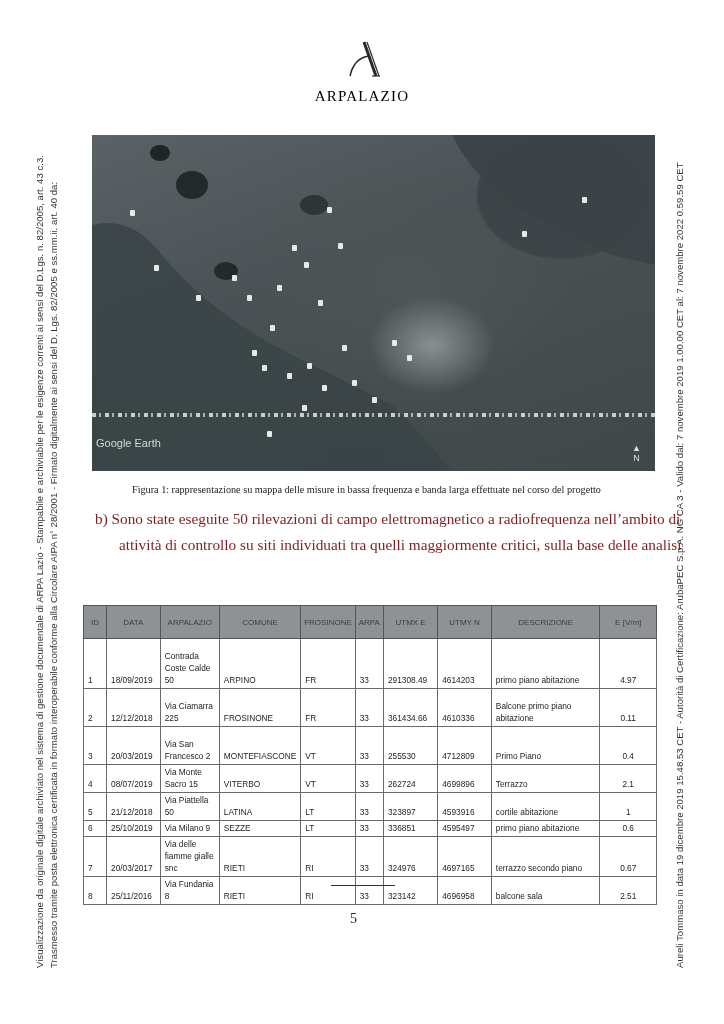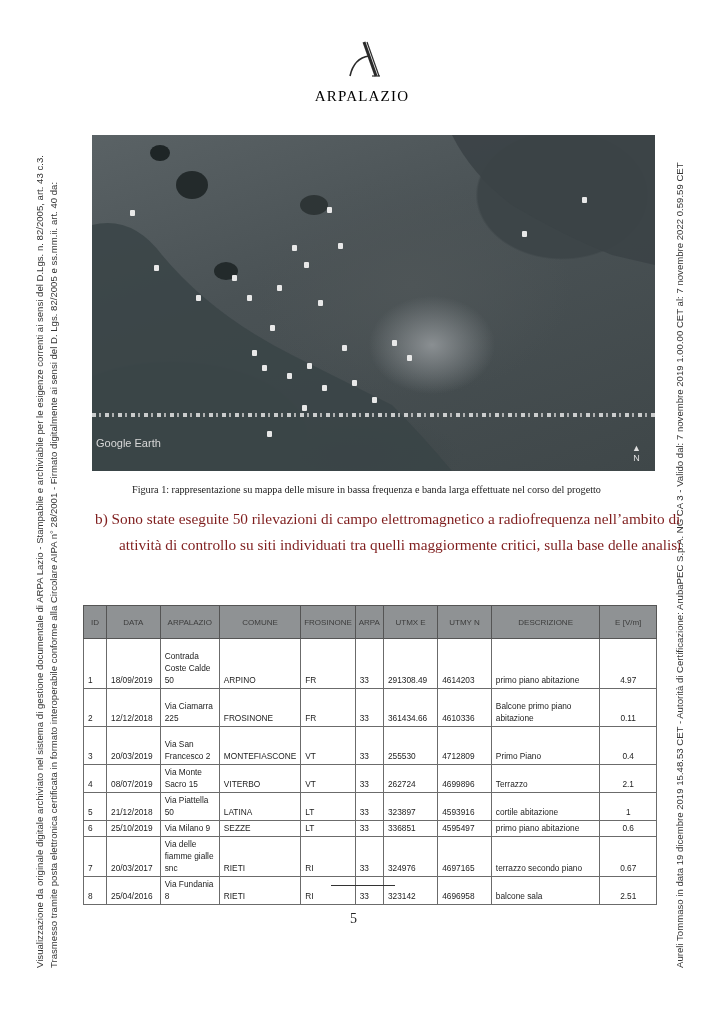--- a/index.html
+++ b/index.html
@@ -259,21 +259,21 @@
       <td>RIETI</td>
       <td>RI</td>
       <td>33</td>
       <td>324976</td>
       <td>4697165</td>
       <td>terrazzo secondo piano</td>
       <td class="num">0.67</td>
     </tr>
     <tr style="height:26px">
       <td>8</td>
-      <td>25/04/2016</td>
+      <td>25/11/2016</td>
       <td>Via Fundania 8</td>
       <td>RIETI</td>
       <td>RI</td>
       <td>33</td>
       <td>323142</td>
       <td>4696958</td>
       <td>balcone sala</td>
       <td class="num">2.51</td>
     </tr>
   </tbody>

